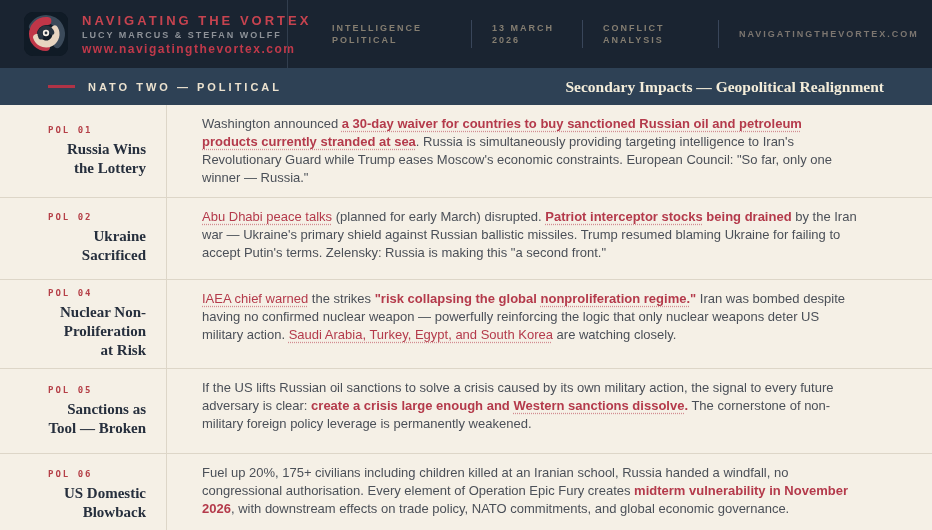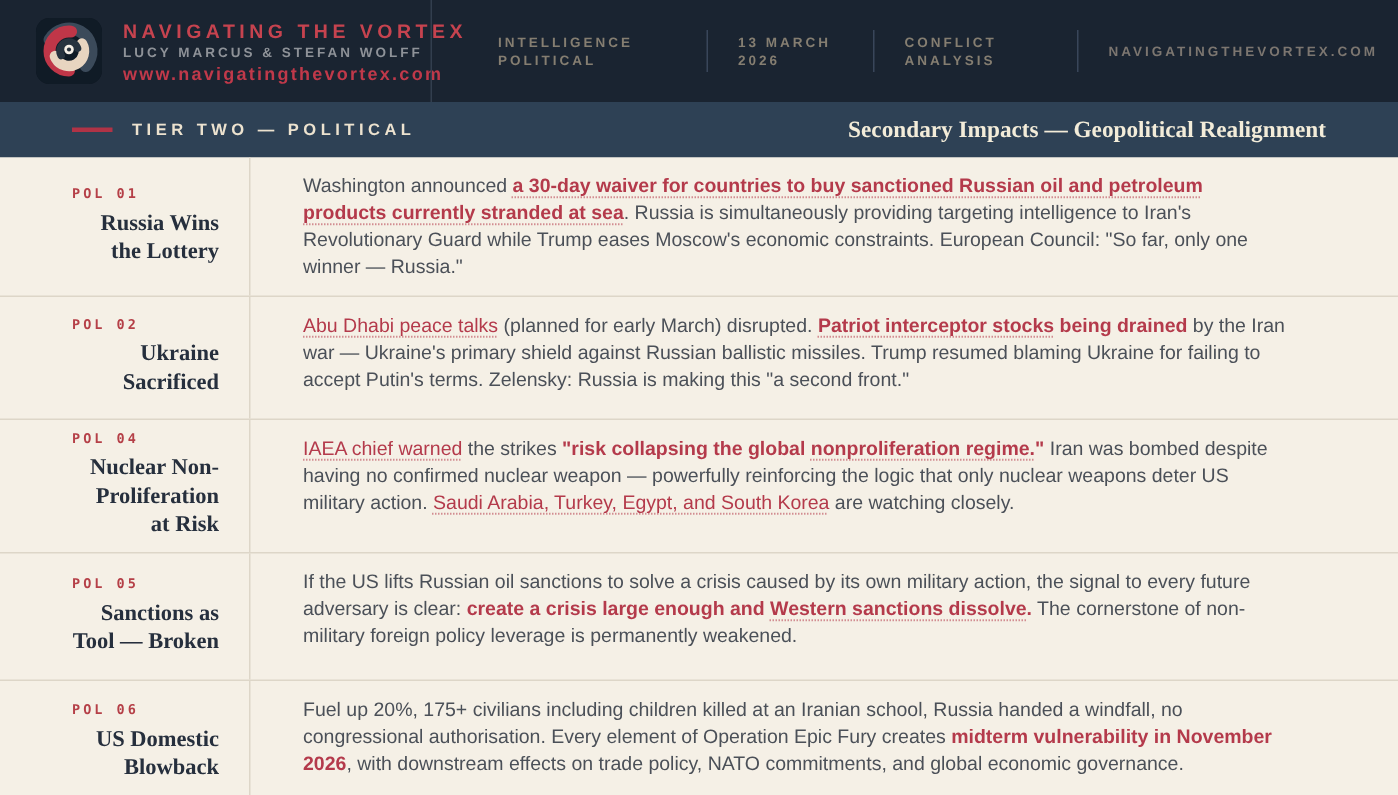--- a/index.html
+++ b/index.html
@@ -99,21 +99,21 @@
       </div>
       <div class="meta meta-4">
         <span class="ln">NAVIGATINGTHEVORTEX.COM</span>
       </div>
     </div>
   </header>
 
   <div class="subbar">
     <div class="tier">
       <span class="tier-dash"></span>
-      <span class="tier-label">TIER TWO — POLITICAL</span>
+      <span class="tier-label">NATO TWO — POLITICAL</span>
     </div>
     <div class="section-title">Secondary Impacts — Geopolitical Realignment</div>
   </div>
 
   <main class="rows" id="rows">
   <section class="row">
     <div class="row-left">
       <div class="row-id">POL 01</div>
       <h3 class="row-title">Russia Wins the Lottery</h3>
     </div>

